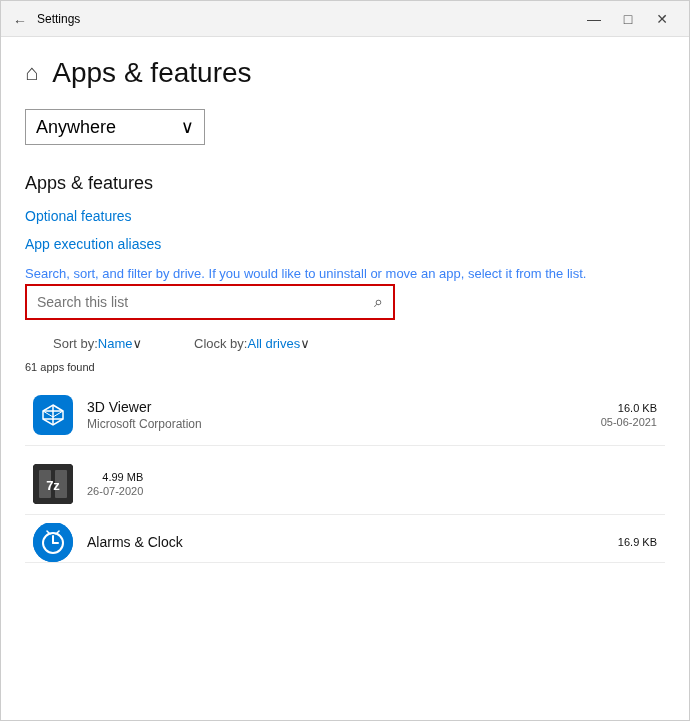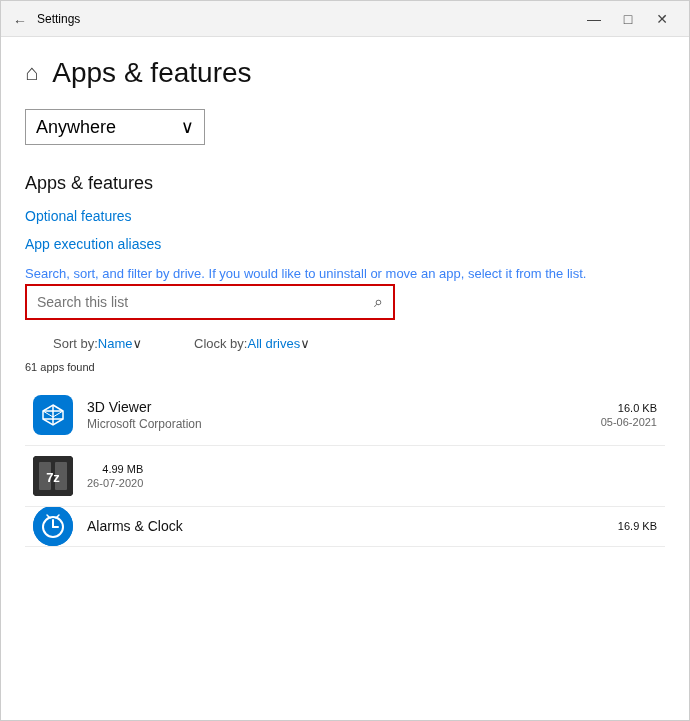--- a/index.html
+++ b/index.html
@@ -188,21 +188,21 @@
 
     .apps-found {
       font-size: 11px;
       color: #333;
       margin-bottom: 12px;
     }
 
     .app-list {
       display: flex;
       flex-direction: column;
-      gap: 0;
+      gap: 8px;
     }
 
     .app-item {
       display: flex;
       align-items: center;
       padding: 10px 8px;
       gap: 14px;
       border-bottom: 1px solid #ebebeb;
       background: white;
       cursor: pointer;

